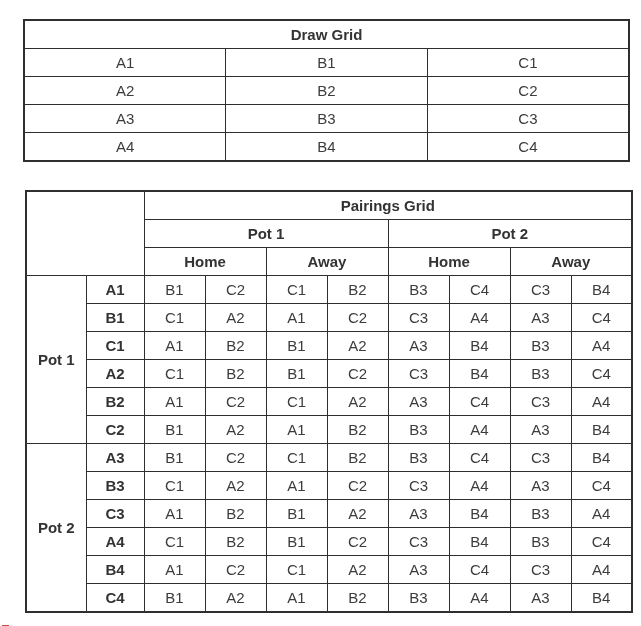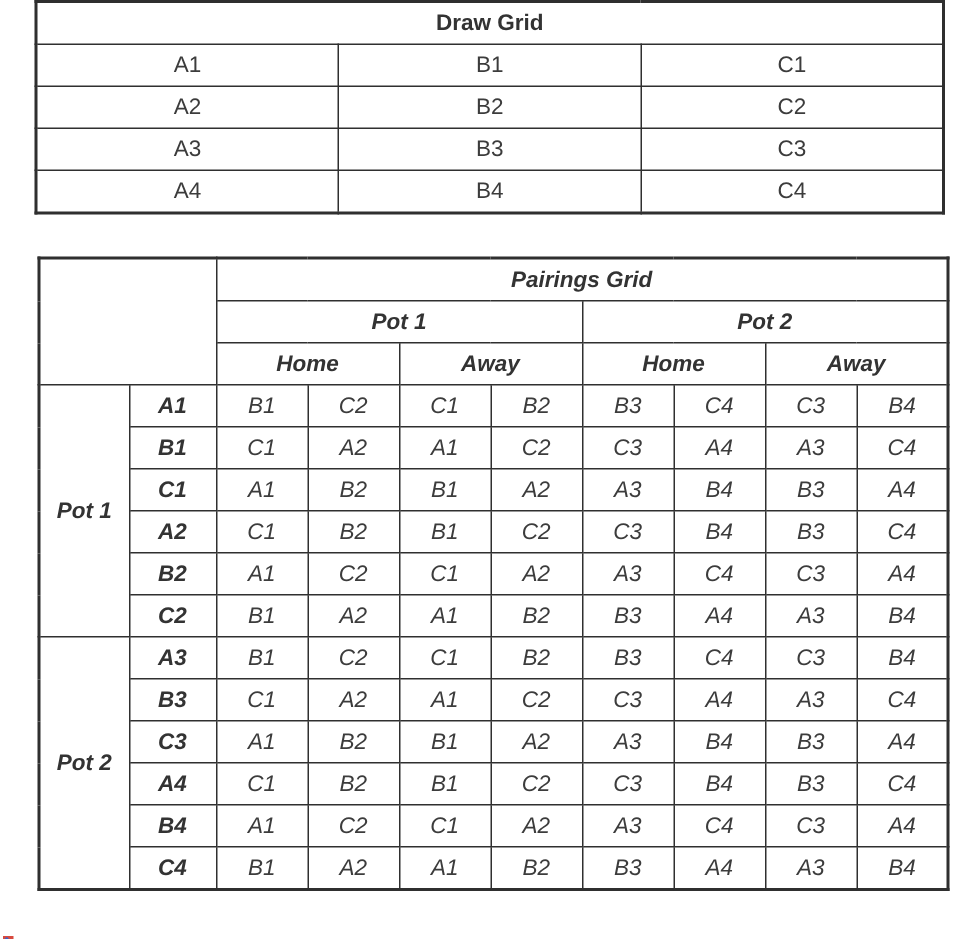--- a/index.html
+++ b/index.html
@@ -26,26 +26,25 @@
     padding: 0;
     height: 27px;
     overflow: hidden;
     white-space: nowrap;
   }
   th { font-weight: 700; color: #333333; }
   td { font-weight: 400; color: #3c3c3c; }
 
   .draw-grid {
     width: 607px;
-    margin: 0 0 0 23px;
+    margin: 19px 0 0 23px;
   }
   .pairings-grid {
     width: 606px;
     margin: 28px 0 17px 25px;
-    font-style: italic;
   }
   .pairings-grid th.empty-corner { background: #ffffff; }
   .pairings-grid th.pot-label { font-weight: 700; }
   .pairings-grid th.team-label { font-weight: 700; }
 
   .corner-artifact {
     position: absolute;
     left: 2px;
     top: 618px;
     width: 8px;

